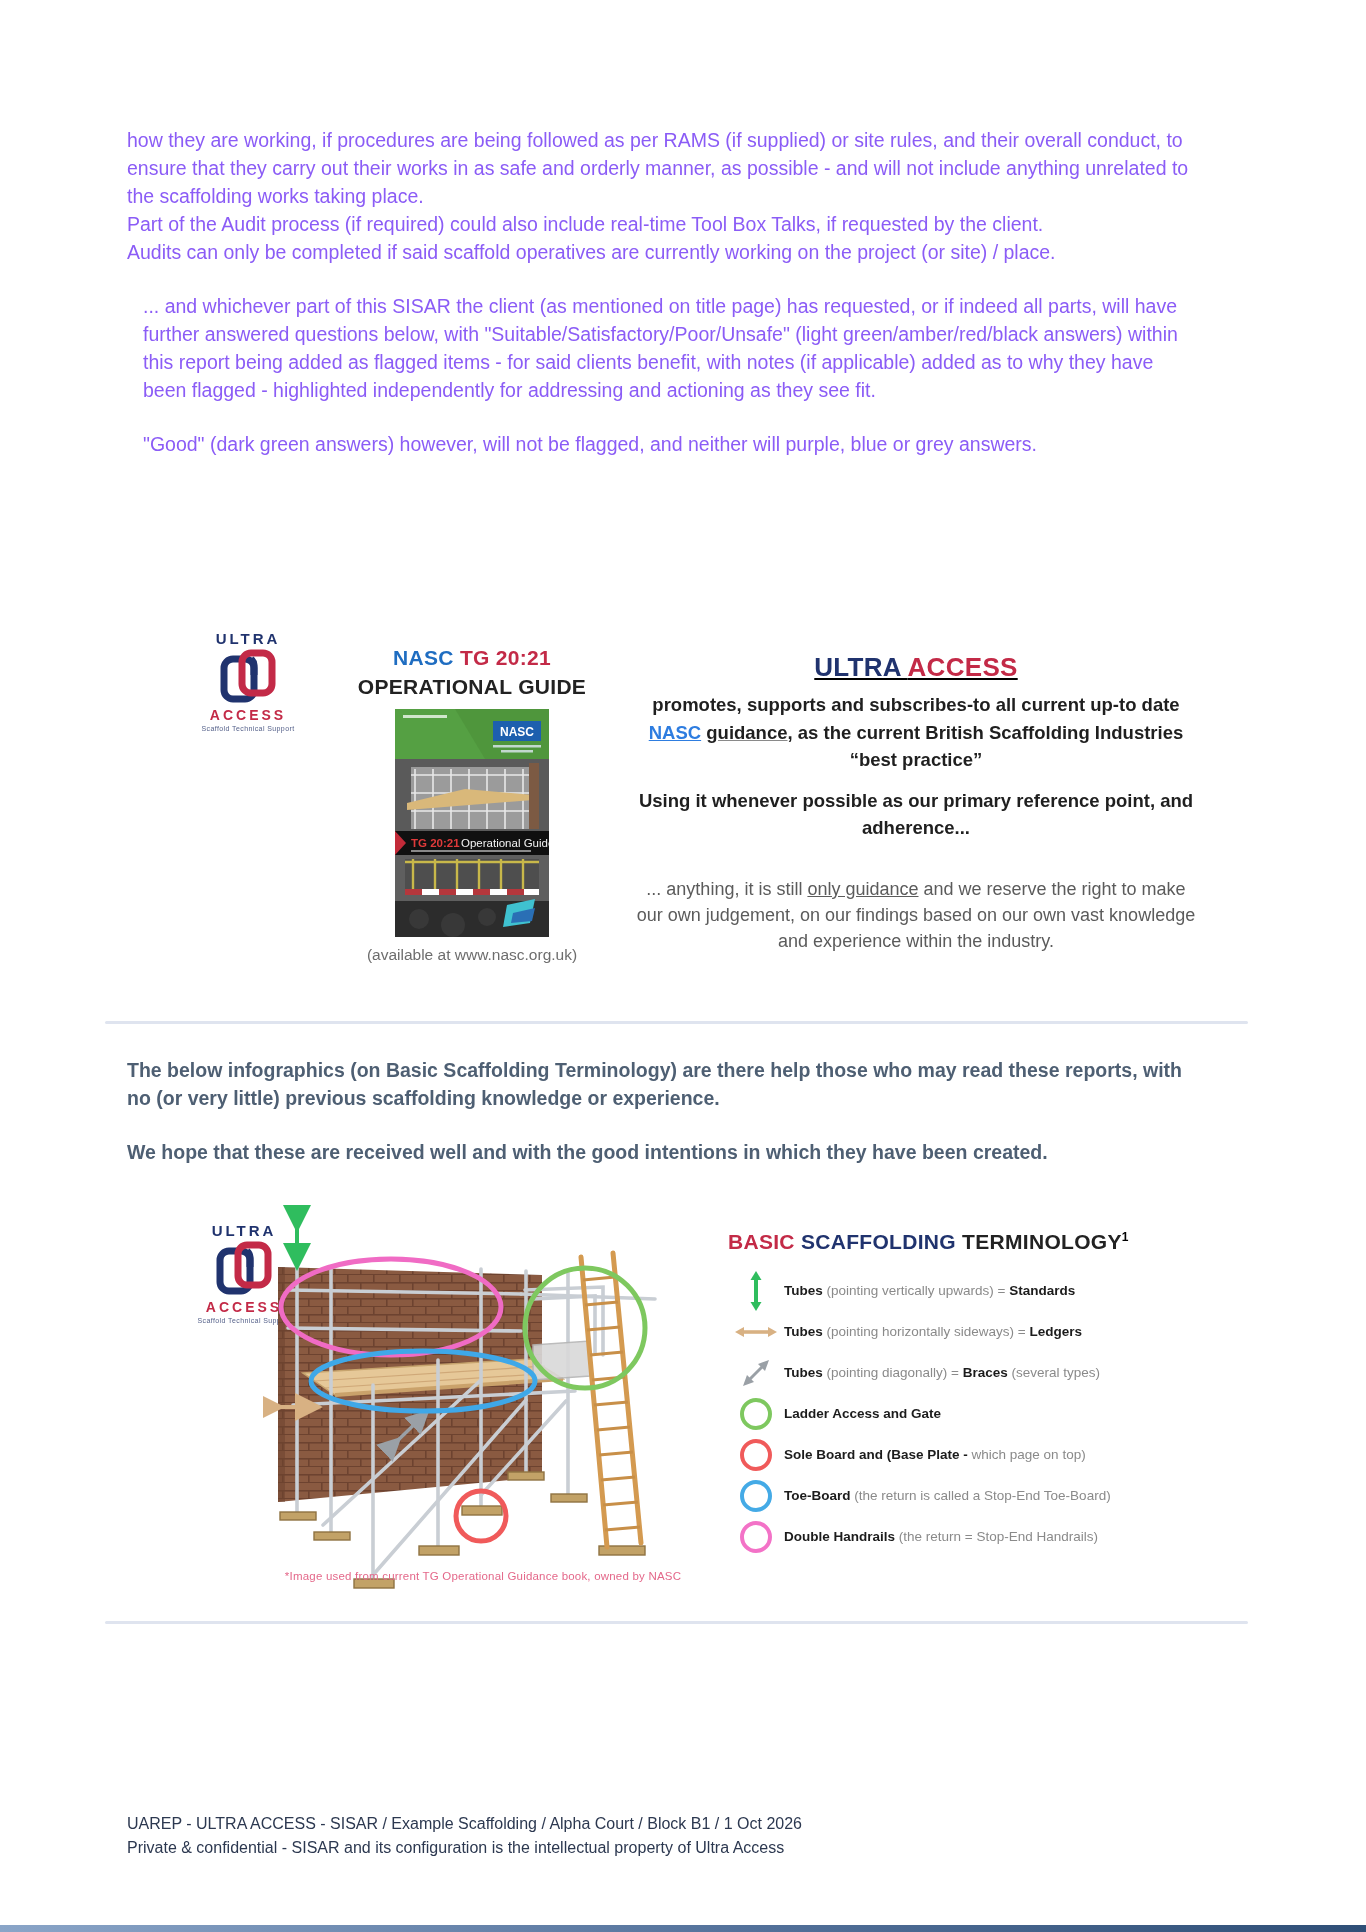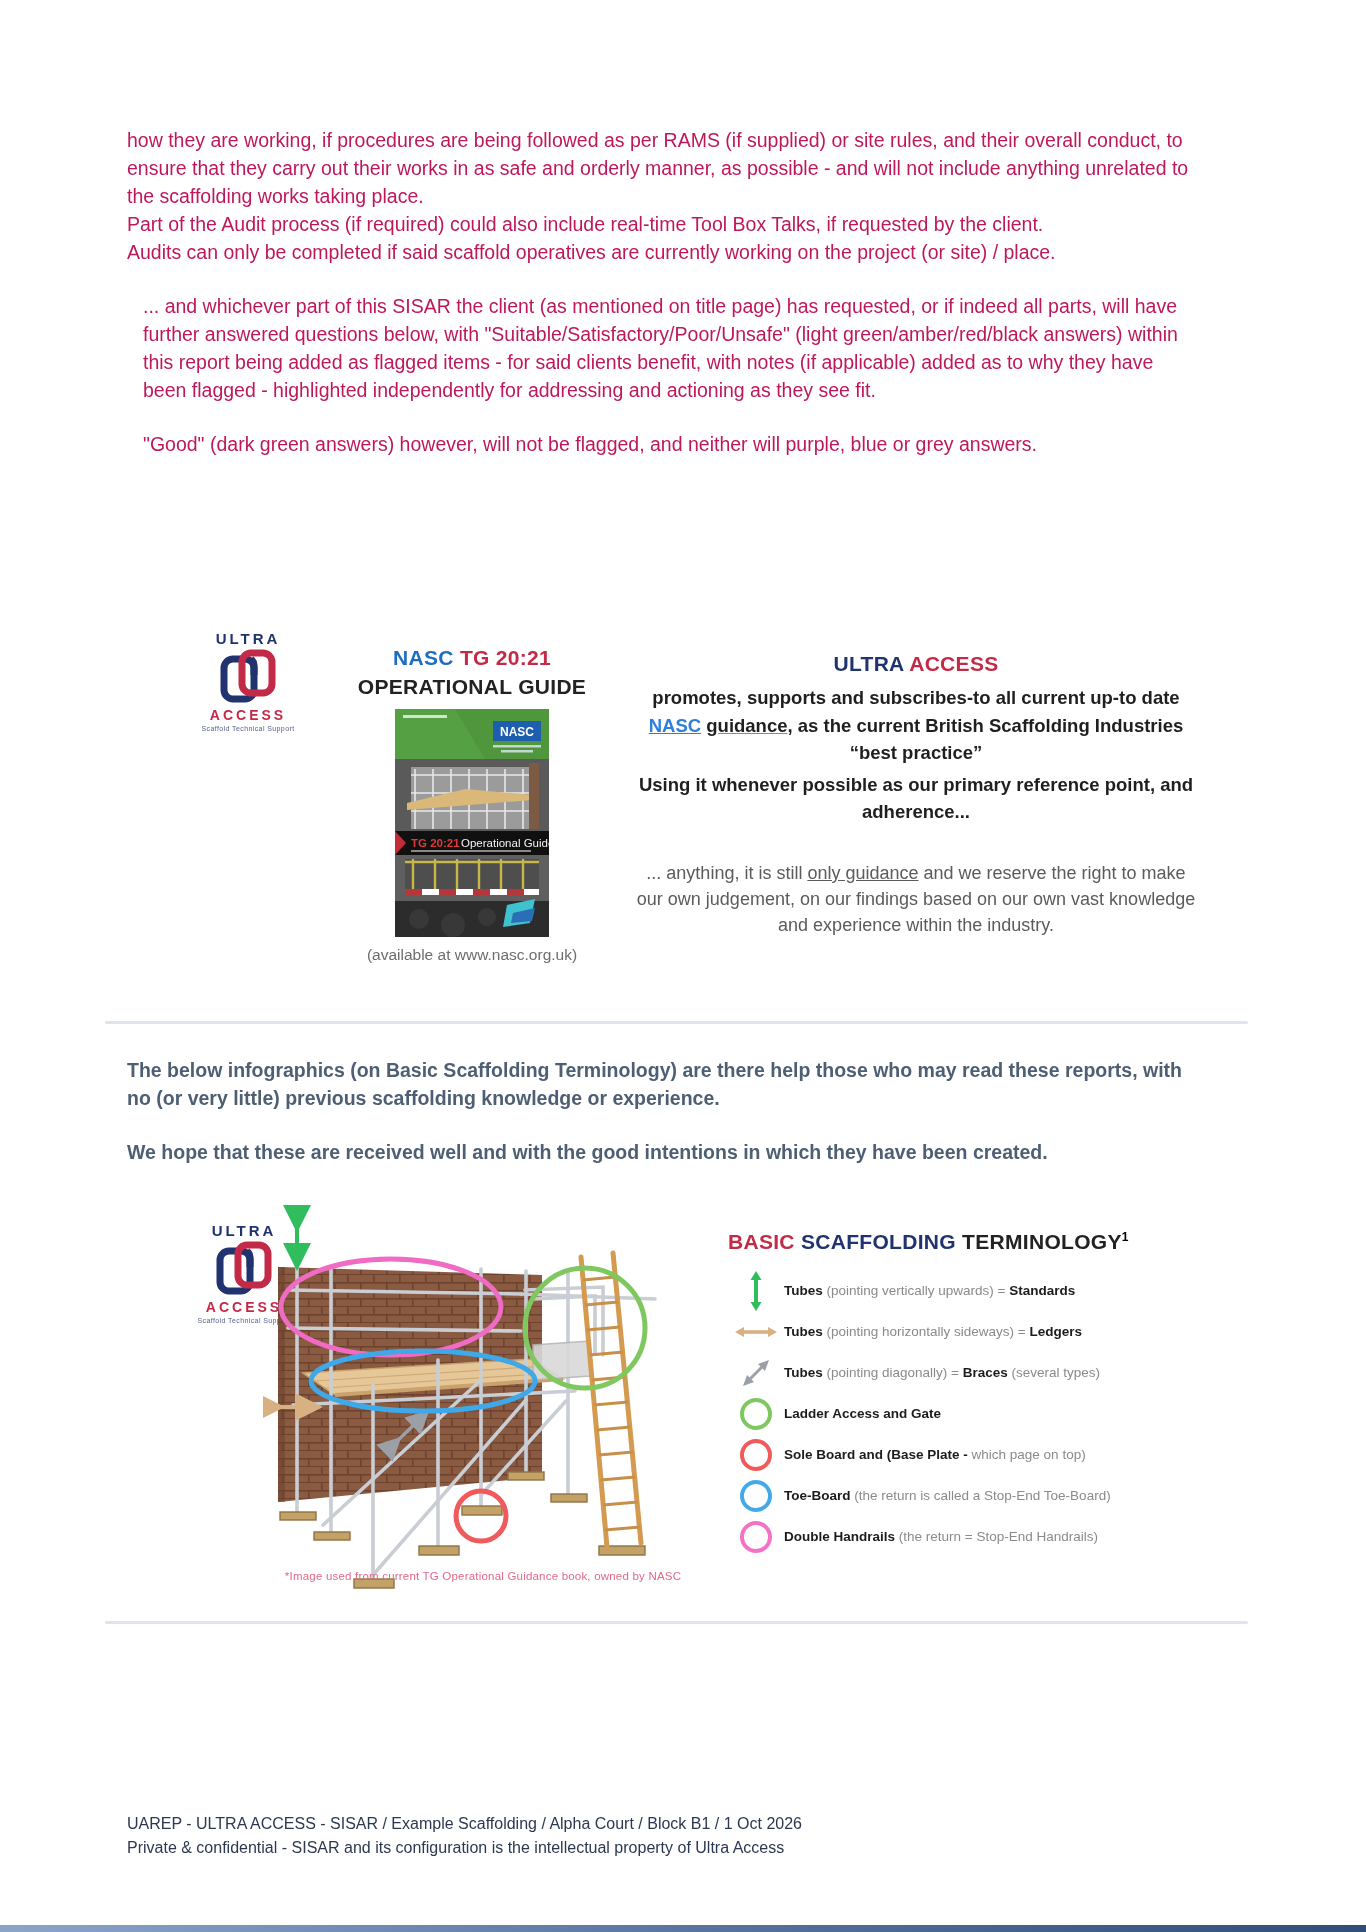--- a/index.html
+++ b/index.html
@@ -3,42 +3,42 @@
 <meta charset="utf-8">
 <style>
   html,body{margin:0;padding:0;background:#ffffff;}
   .page{
     position:relative; width:1366px; height:1932px; background:#ffffff;
     font-family:"Liberation Sans", sans-serif; overflow:hidden;
   }
   
   .bodytext{
     position:absolute; left:127px; top:126px; width:1062px;
-    color:#be185d; font-size:19.5px; line-height:28px;
+    color:#8b5cf6; font-size:19.5px; line-height:28px;
     font-family:"Liberation Sans", sans-serif;
   }
   .bodytext p{margin:0;}
   .bodytext p.gap{margin-top:26px;margin-left:16px;}
   
   .ua-logo{position:absolute; width:120px; text-align:center;}
   .ua-logo .l-ultra{color:#20336e; font-weight:bold; font-size:15px; letter-spacing:3px;}
   .ua-logo .l-access{color:#c32a47; font-weight:bold; font-size:14px; letter-spacing:3px; margin-top:-2px;}
   .ua-logo .l-tag{color:#55618a; font-size:7px; margin-top:2px; letter-spacing:.4px;}
   .logo-1{left:188px; top:630px;}
   .logo-2{left:184px; top:1222px;}
 
   .guide-col{position:absolute; left:338px; top:646px; width:268px; text-align:center;}
   .guide-title{font-size:21px; font-weight:bold; letter-spacing:.3px;}
   .t-blue{color:#1f6dc1;} .t-red{color:#c32a47;} .t-black{color:#222222;}
   .guide-title2{font-size:21px; font-weight:bold; color:#222; margin-top:5px; letter-spacing:.3px;}
   .cover-wrap{margin:10px auto 0 auto; width:154px; height:228px;}
   .guide-caption{margin-top:9px; color:#6d6d6d; font-size:15.5px;}
 
   .promo-col{position:absolute; left:636px; top:652px; width:560px; text-align:center;}
-  .promo-brand{font-size:21px; font-weight:bold; letter-spacing:.3px;}
+  .promo-brand{font-size:26px; font-weight:bold; letter-spacing:.3px;text-decoration:underline;}
   .promo-bold{margin:8px 0 0 0; color:#1f1f1f; font-weight:bold; font-size:18.5px; line-height:27.5px;}
   .promo-bold a{color:#2e7de0; text-decoration:underline; cursor:pointer;}
   .promo-bold .u{ text-decoration:underline; text-decoration-color:#8a8a8a;}
   .promo-gray{margin:34px 0 0 0; color:#5b5b5b; font-size:18px; line-height:26px;}
   .promo-gray .u{text-decoration:underline;}
 
   
   .divider{position:absolute; left:105px; width:1143px; height:3px; background:#dfe4ef; border-radius:2px;}
   .div-1{top:1021px;} .div-2{top:1621px;}
 
@@ -171,21 +171,21 @@
     </div>
     <div class="guide-caption">(available at www.nasc.org.uk)</div>
   </div>
 
   <div class="promo-col">
     <div class="promo-brand">
       <span class="t-blue" style="color:#20336e;">ULTRA</span>
       <span class="t-red">ACCESS</span>
     </div>
     <p class="promo-bold"><span>promotes, supports and subscribes-to all current up-to date </span><a>NASC</a><span> </span><span class="u">guidance</span><span>, as the current British Scaffolding Industries “best practice”</span></p>
-    <p class="promo-bold" style="margin-top:4px;">Using it whenever possible as our primary reference point, and adherence...</p>
+    <p class="promo-bold" style="margin-top:13px;">Using it whenever possible as our primary reference point, and adherence...</p>
     <p class="promo-gray"><span>... anything, it is still </span><span class="u">only guidance</span><span> and we reserve the right to make our own judgement, on our findings based on our own vast knowledge and experience within the industry.</span></p>
   </div>
 
   <div class="divider div-1"></div>
 
   <div class="midtext">
     <p>The below infographics (on Basic Scaffolding Terminology)  are there help those who may read these reports, with no (or very little) previous scaffolding knowledge or experience.</p>
     <p class="gap">We hope that these are received well and with the good intentions in which they have been created.</p>
   </div>
 

